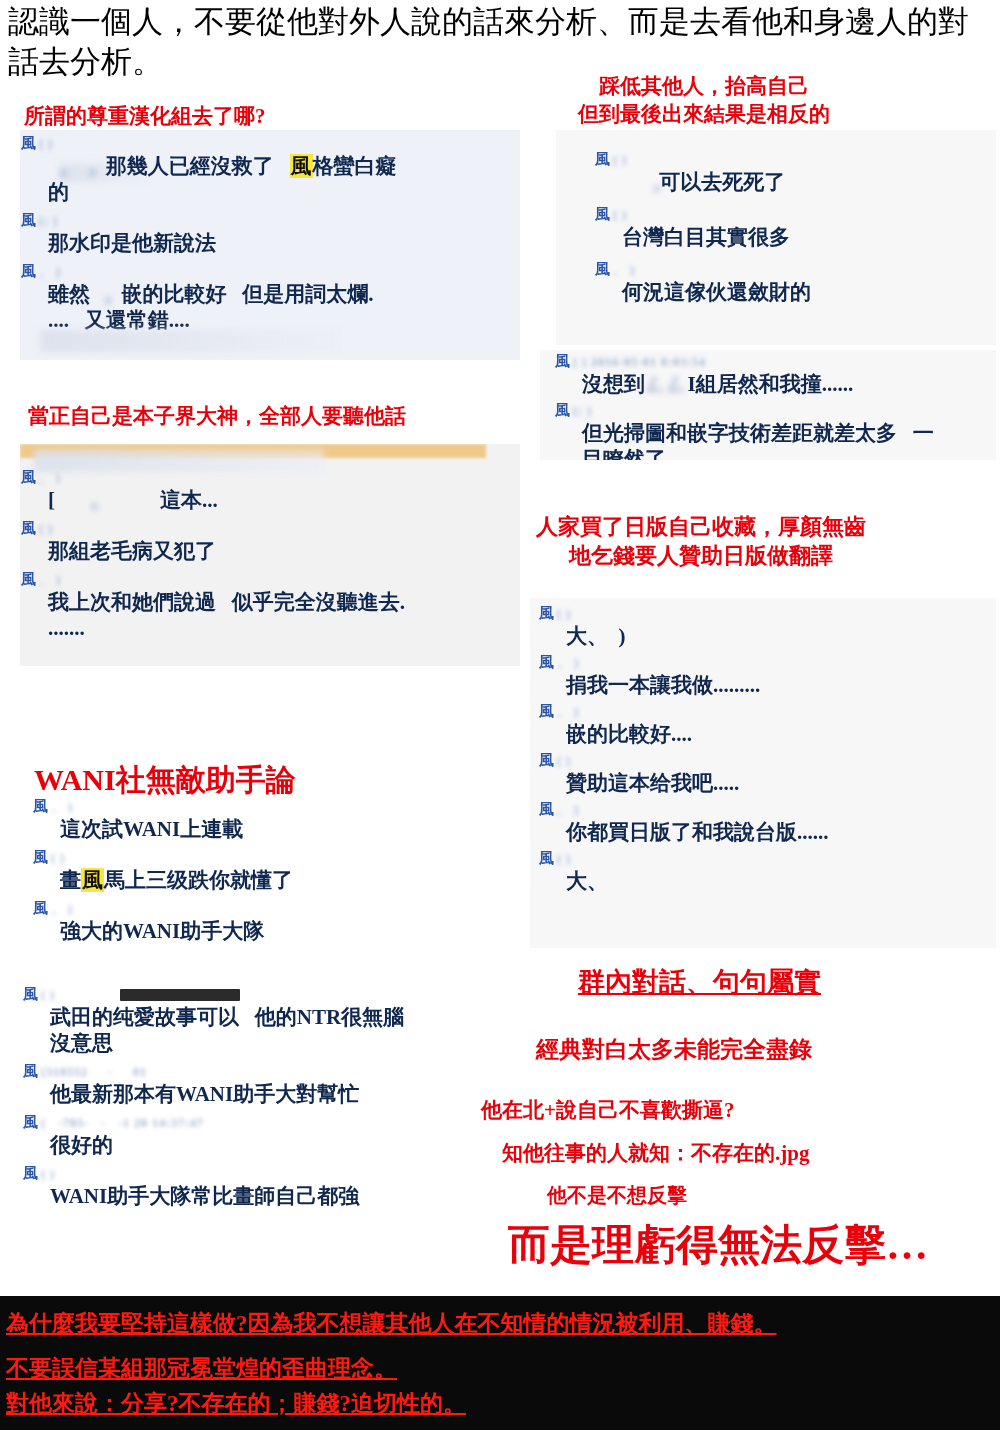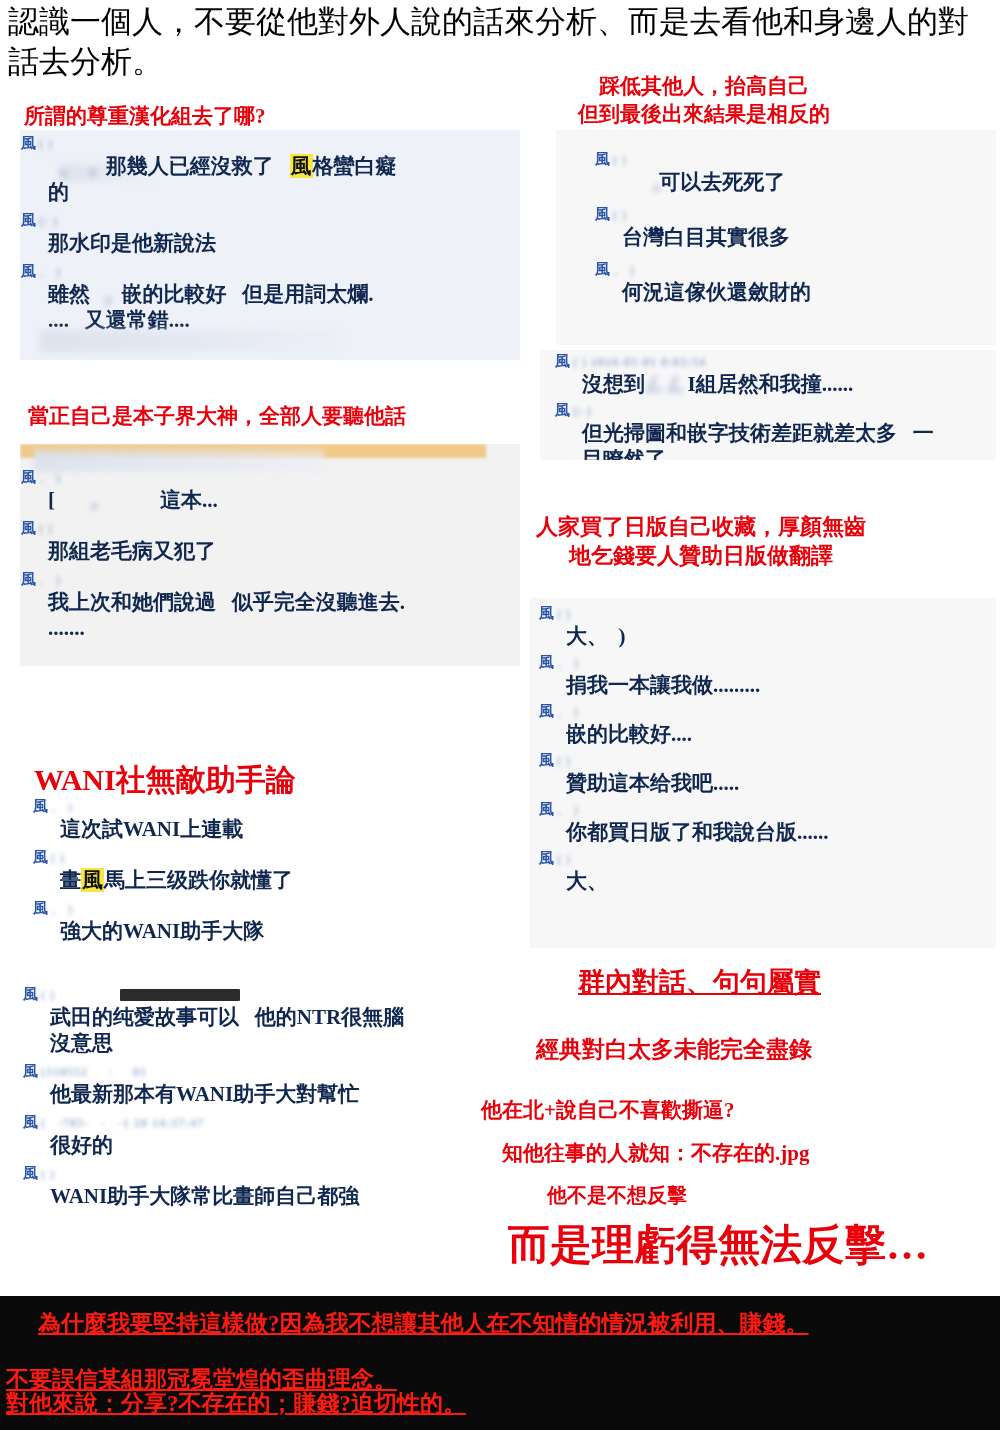--- a/index.html
+++ b/index.html
@@ -247,18 +247,18 @@
   <div class="ann" style="left:578px; top:965px; font-size:27px; text-decoration:underline;">群內對話、句句屬實</div>
 
   <div class="ann" style="left:536px; top:1035px; font-size:23px;">經典對白太多未能完全盡錄</div>
 
   <div class="ann" style="left:481px; top:1097px; font-size:21px;">他在北+說自己不喜歡撕逼?</div>
   <div class="ann" style="left:502px; top:1140px; font-size:21px;">知他往事的人就知：不存在的.jpg</div>
   <div class="ann" style="left:524px; top:1182px; font-size:20px;margin-left:23px;">他不是不想反擊</div>
   <div class="ann" style="left:508px; top:1218px; font-size:42px;">而是理虧得無法反擊…</div>
 
   <div class="band">
-    <div class="bl" style="left:6px; top:12px;margin-left:32px;">為什麼我要堅持這樣做?因為我不想讓其他人在不知情的情況被利用、賺錢。</div>
-    <div class="bl" style="left:6px; top:68px;">不要誤信某組那冠冕堂煌的歪曲理念。</div>
+    <div class="bl" style="left:6px; top:12px;">為什麼我要堅持這樣做?因為我不想讓其他人在不知情的情況被利用、賺錢。</div>
+    <div class="bl" style="left:6px; top:57px;">不要誤信某組那冠冕堂煌的歪曲理念。</div>
     <div class="bl" style="left:6px; top:92px;">對他來說：分享?不存在的；賺錢?迫切性的。</div>
   </div>
 
 </div>
 
 </body></html>

